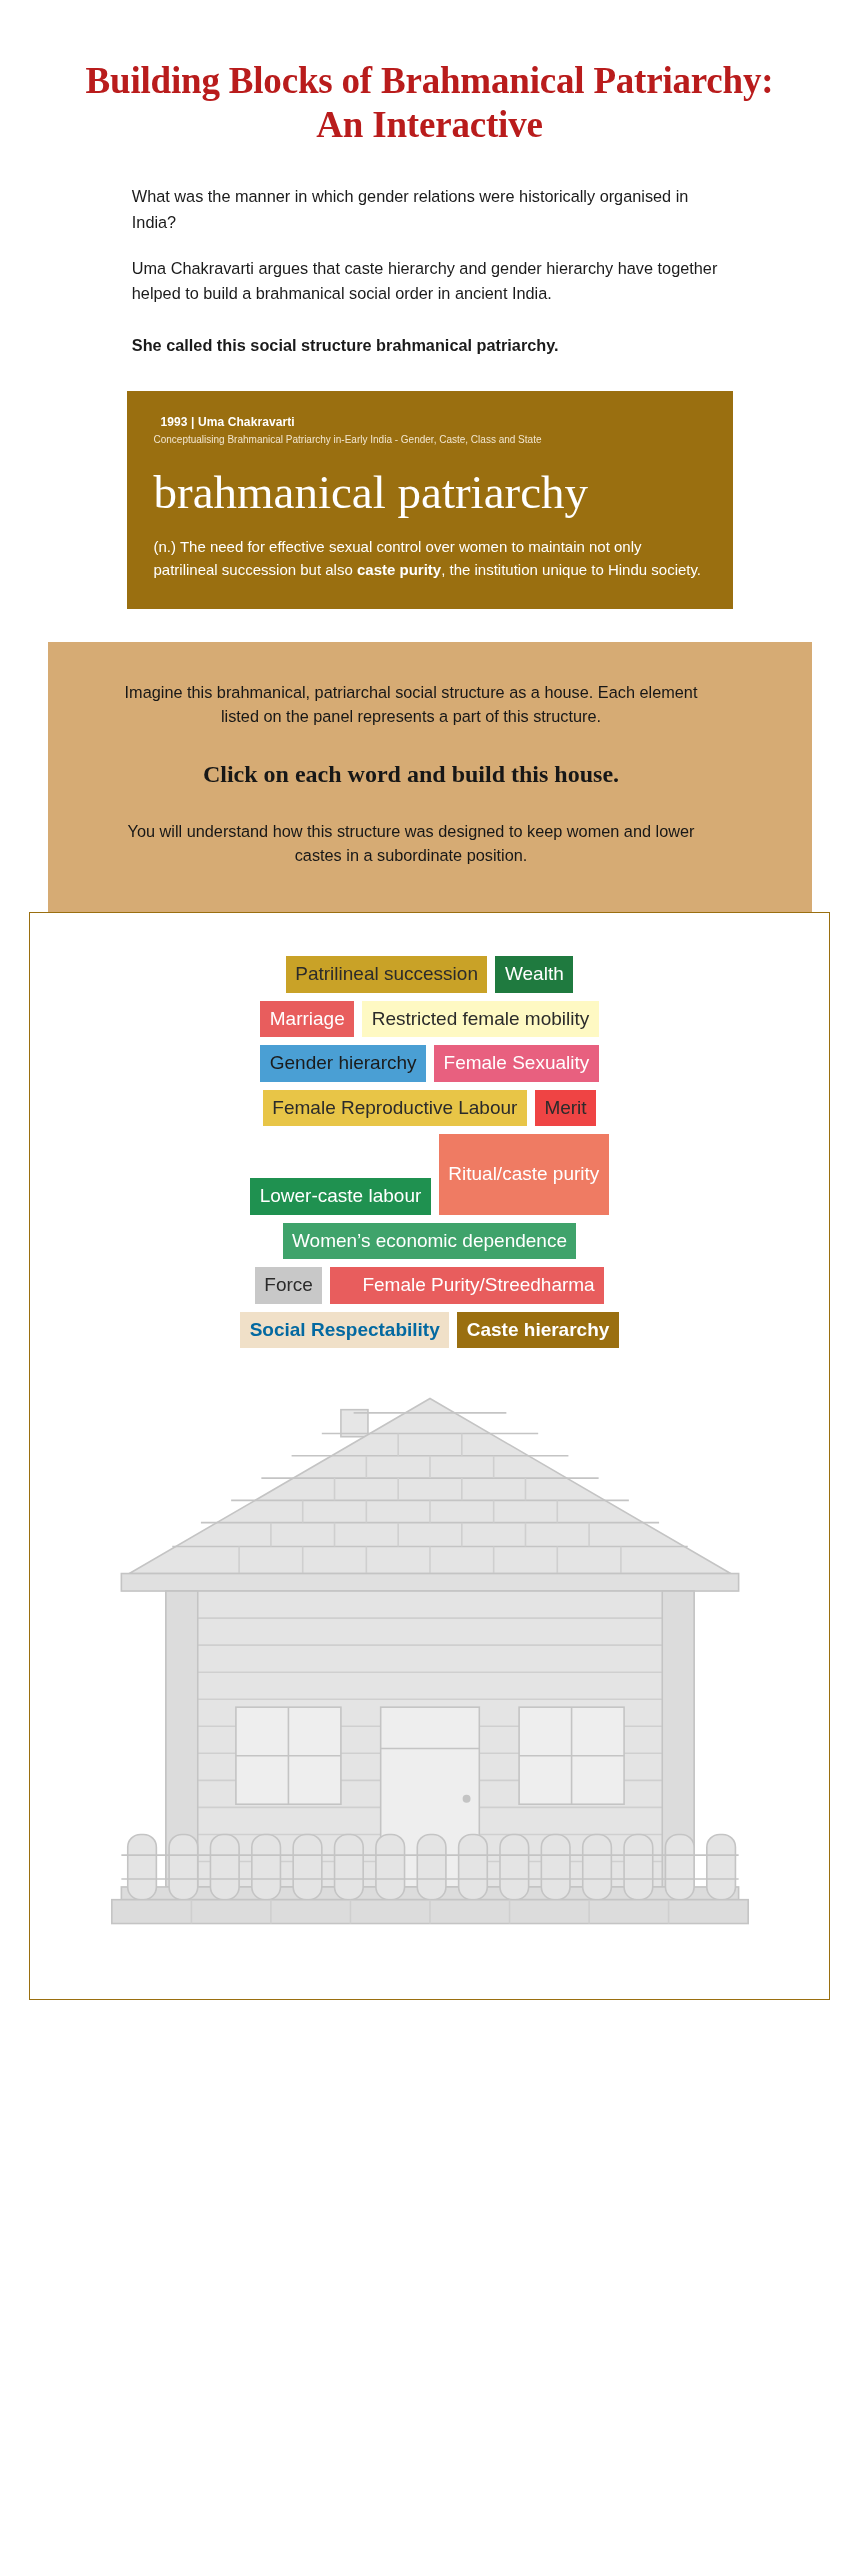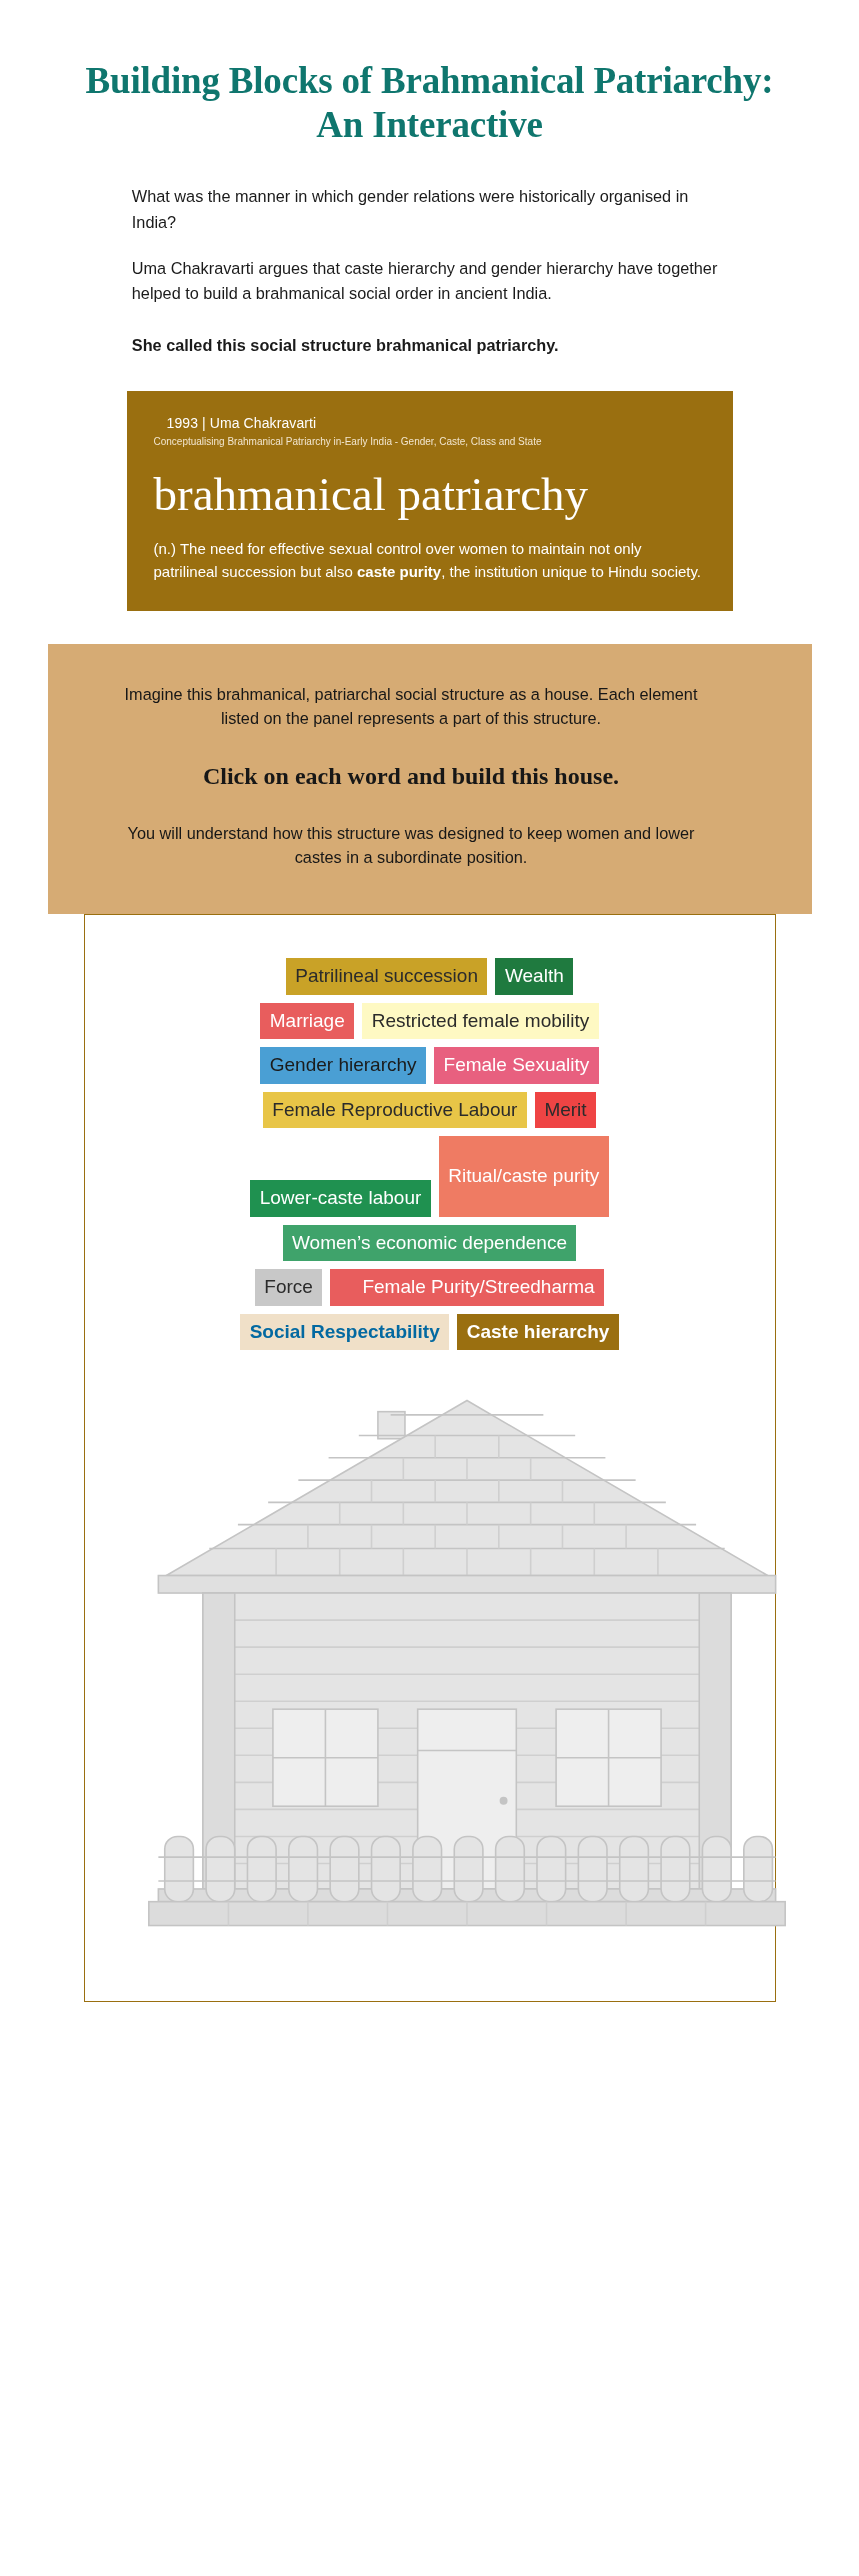--- a/index.html
+++ b/index.html
@@ -17,21 +17,21 @@
     overflow-x: hidden;
   }
 
   
   .page-title {
     font-family: "Liberation Serif", serif;
     font-weight: bold;
     font-size: 37px;
     line-height: 1.18;
     text-align: center;
-    color: #0f766e;
+    color: #b91c1c;
     margin: 59px auto 0 auto;
     max-width: 700px;
     letter-spacing: -0.2px;
   }
 
   
   .intro {
     width: 605px;
     margin: 38px auto 0 auto;
     padding: 0 0 0 4.8px;
@@ -50,24 +50,24 @@
 
   
   .def-card {
     width: 606px;
     margin: 33px auto 0 auto;
     background: #9a6f10;
     color: #ffffff;
     padding: 24px 27px 27px 27px;
   }
   .def-meta-1 {
-    font-size: 14px;
-    font-weight: normal;
+    font-size: 12px;
+    font-weight: bold;
     letter-spacing: 0.1px;
-    margin: 0 0 4px 13px;
+    margin: 0 0 4px 7px;
     color: #ffffff;
   }
   .def-meta-2 {
     font-size: 10px;
     line-height: 1.3;
     margin: 0;
     color: #f2e6cf;
   }
   .def-term {
     font-family: Liberation Serif, serif;
@@ -102,21 +102,21 @@
   .band p.cta {
     font-family: "Liberation Serif", serif;
     font-weight: bold;
     font-size: 24px;
     margin: 30px 0 30px 0;
     line-height: 1.25;
   }
 
   
   .panel {
-    width: 692px;
+    width: 801px;
     margin: 0 auto;
     background: #ffffff;
     border: 1.6px solid #9a6f10;
     padding: 43px 32px 0 32px;
     position: relative;
   }
 
   .chips {
     display: flex;
     flex-wrap: wrap;

